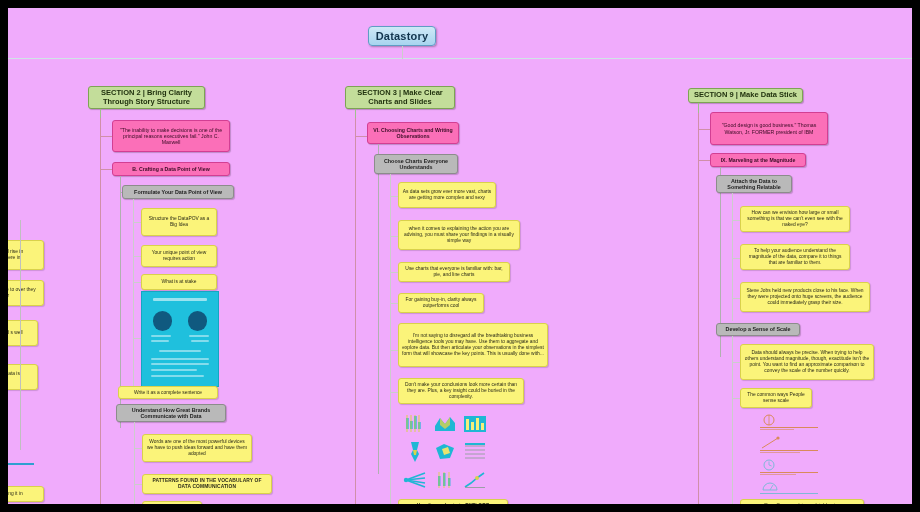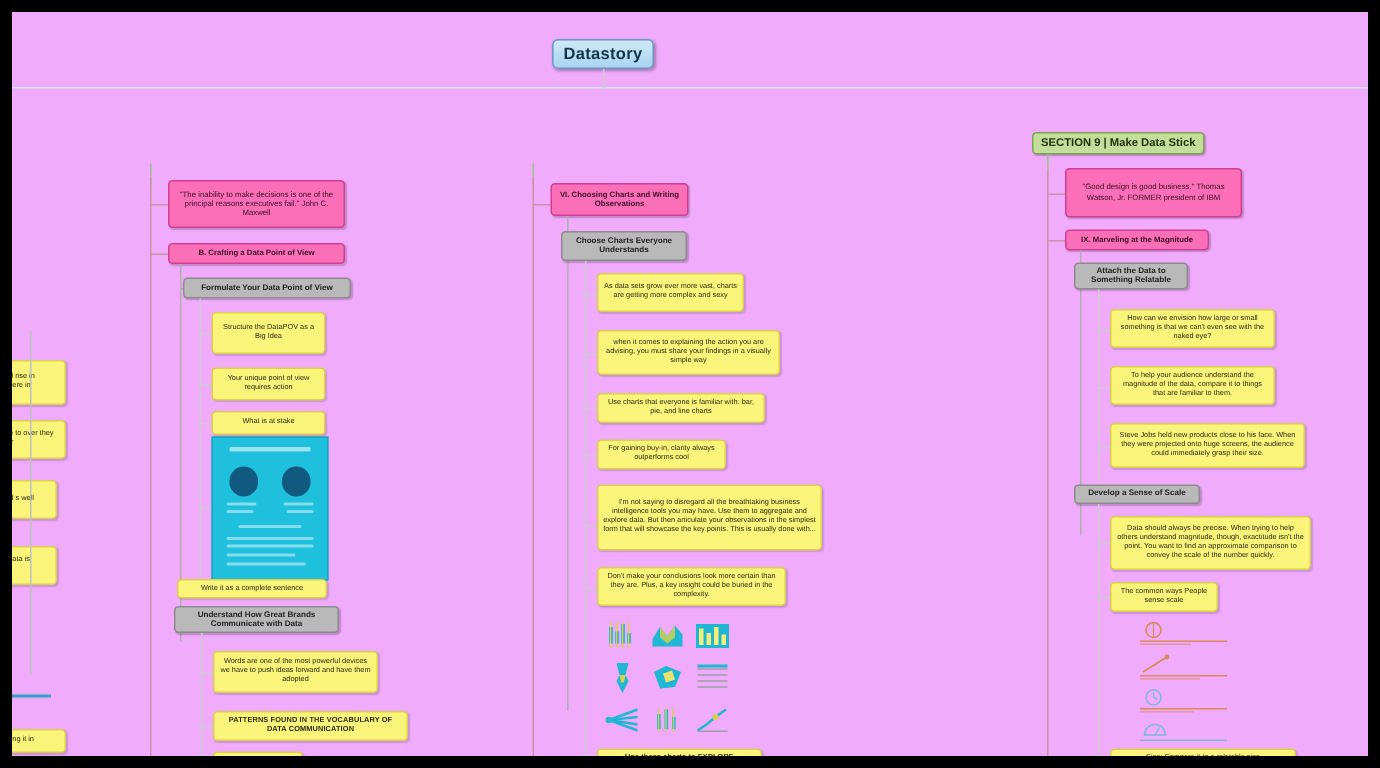--- a/index.html
+++ b/index.html
@@ -105,20 +105,23 @@
     </div>
     <div class="node n-yellow" style="left:-22px;top:356px;width:52px;height:26px;text-align:left;justify-content:flex-start;">
       <span>a well- data is Delotte</span>
     </div>
     <div class="node n-yellow" style="left:-22px;top:478px;width:58px;height:16px;text-align:left;justify-content:flex-start;">
       <span>ts, keeping it in</span>
     </div>
     <div class="vline plain" style="left:12px;top:212px;height:230px;background:#bfbfbf;"></div>
     <div style="position:absolute;left:0;top:455px;width:26px;height:2px;background:#2f9fd0;"></div>
 
+    <div class="node n-section" style="left:80px;top:78px;width:117px;height:23px;">
+      <span>SECTION 2 | Bring Clarity Through Story Structure</span>
+    </div>
     <div class="vline green" style="left:92px;top:101px;height:14px;"></div>
     <div class="vline" style="left:92px;top:110px;height:388px;"></div>
 
     <div class="hconn" style="left:92px;top:128px;width:12px;"></div>
     <div class="node n-pink quote" style="left:104px;top:112px;width:118px;height:32px;">
       <span>"The inability to make decisions is one of the principal reasons executives fail." John C. Maxwell</span>
     </div>
 
     <div class="hconn" style="left:92px;top:161px;width:12px;"></div>
     <div class="node n-pink" style="left:104px;top:154px;width:118px;height:14px;">
@@ -184,20 +187,23 @@
 
     <div class="hconn plain" style="left:126px;top:476px;width:8px;"></div>
     <div class="node n-yellow caps" style="left:134px;top:466px;width:130px;height:20px;">
       <span>PATTERNS FOUND IN THE VOCABULARY OF DATA COMMUNICATION</span>
     </div>
 
     <div class="node n-yellow" style="left:134px;top:493px;width:60px;height:14px;">
       
     </div>
 
+    <div class="node n-section" style="left:337px;top:78px;width:110px;height:23px;">
+      <span>SECTION 3 | Make Clear Charts and Slides</span>
+    </div>
     <div class="vline green" style="left:347px;top:101px;height:14px;"></div>
     <div class="vline" style="left:347px;top:110px;height:388px;"></div>
 
     <div class="hconn" style="left:347px;top:128px;width:12px;"></div>
     <div class="node n-pink" style="left:359px;top:114px;width:92px;height:22px;">
       <span>VI. Choosing Charts and Writing Observations</span>
     </div>
 
     <div class="vline gray" style="left:370px;top:136px;height:330px;"></div>
 

